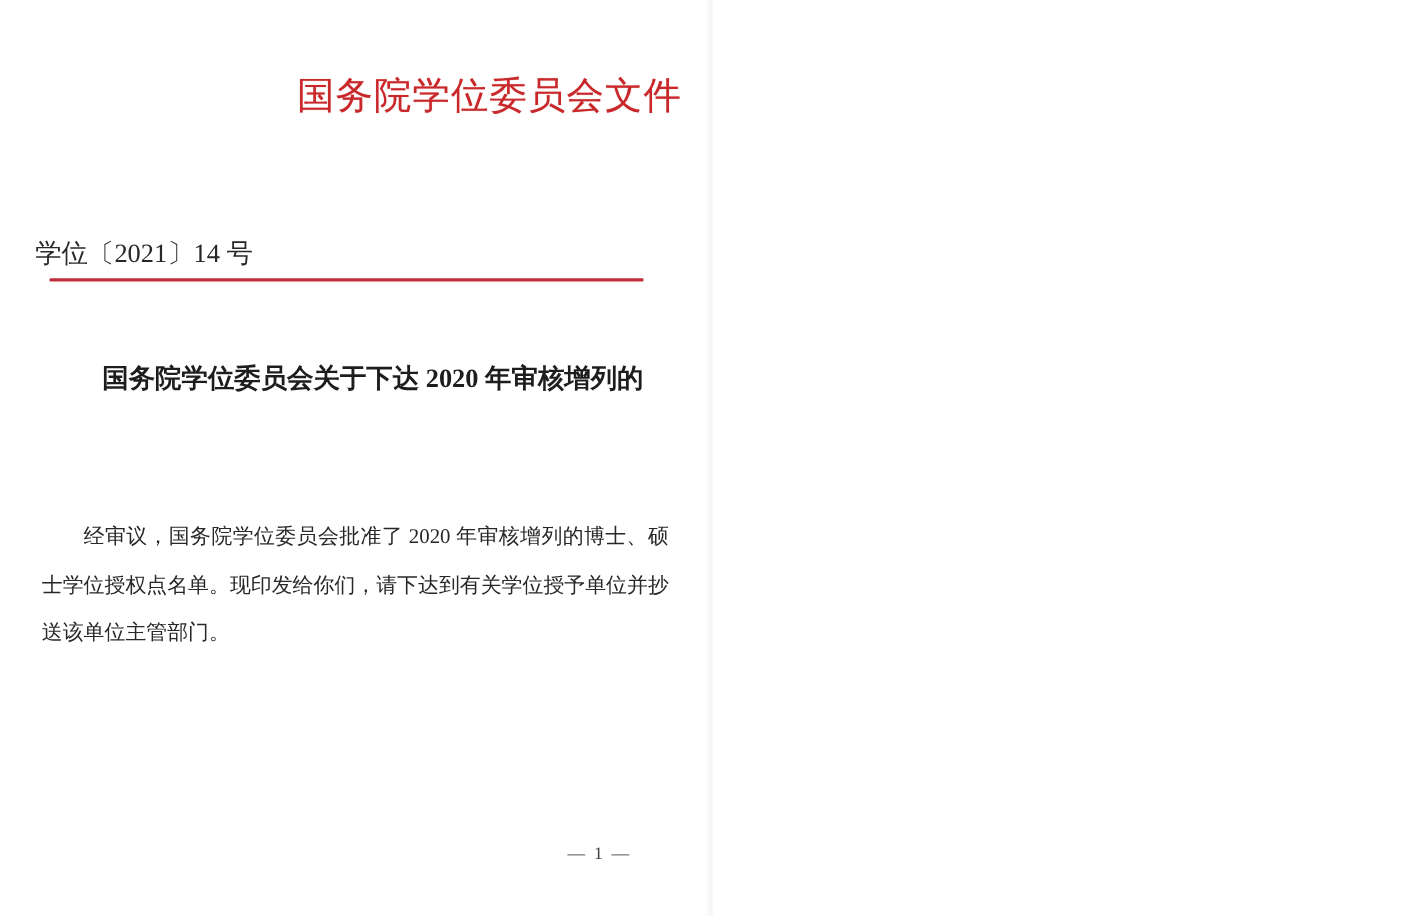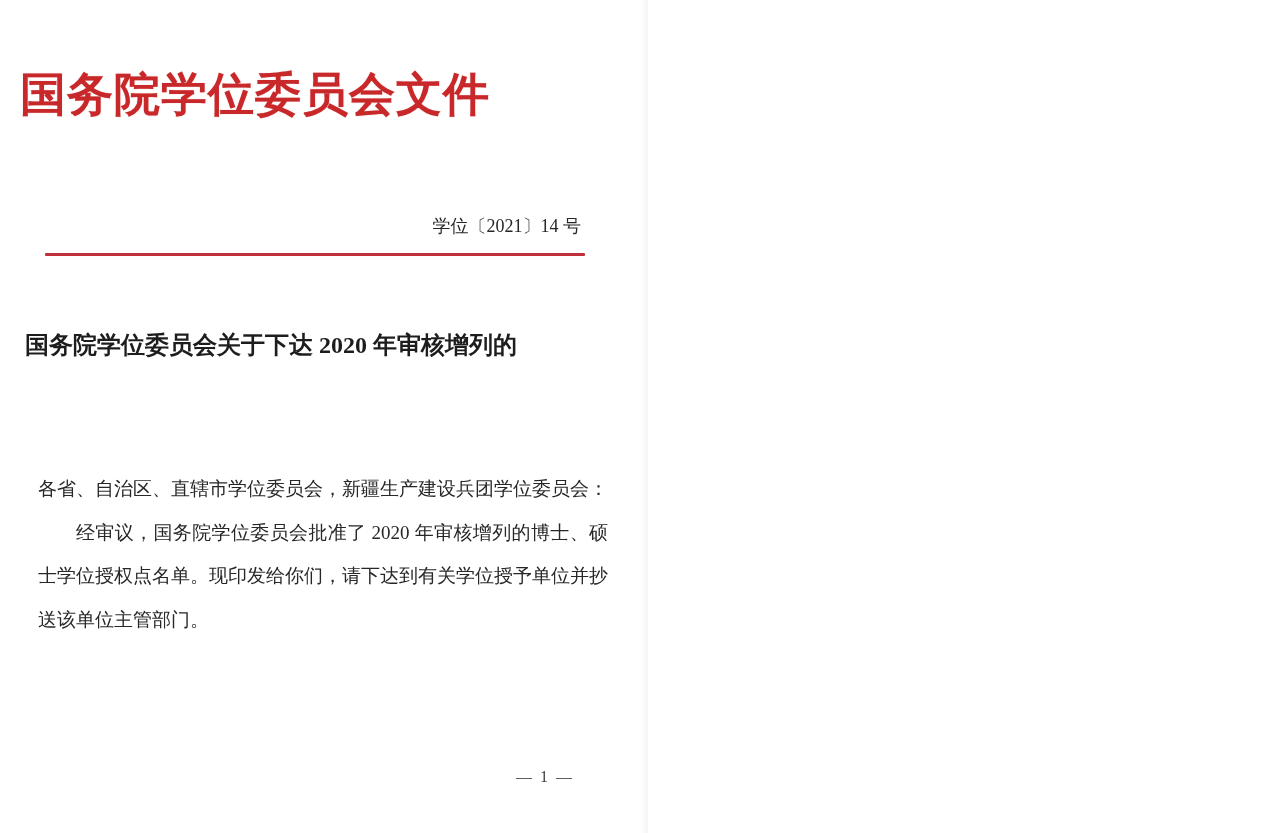--- a/index.html
+++ b/index.html
@@ -18,29 +18,29 @@
     color:var(--ink);
   }
   .page{position:absolute;top:0;height:833px;background:#fff;}
   #page-1{left:0;width:648px;}
   #page-2{left:648px;width:632px;}
   .seam{position:absolute;left:640px;top:0;width:14px;height:833px;
         background:linear-gradient(90deg,rgba(0,0,0,0) 0%,rgba(0,0,0,0.04) 50%,rgba(0,0,0,0) 100%);}
   .abs{position:absolute;}
 
   .red-header{
-    left:20px;top:64px;width:600px;text-align:left;
-    font-size:46px;font-weight:bold;color:var(--header-red);
+    left:20px;top:64px;width:600px;text-align:right;
+    font-size:34px;font-weight:normal;color:var(--header-red);
     letter-spacing:1px;white-space:nowrap;
     text-shadow:0 0 1px rgba(200,40,42,.45);
   }
-  .doc-number{left:21px;top:214px;width:560px;text-align:right;font-size:18px;color:var(--ink);}
+  .doc-number{left:32px;top:214px;width:560px;text-align:left;font-size:24px;color:var(--ink);}
   .red-rule{left:45px;top:253px;width:540px;height:3px;background:var(--rule-red);border-radius:1px;}
   .doc-title{
-    left:25px;top:320px;width:560px;text-align:left;
+    left:25px;top:320px;width:560px;text-align:right;
     font-size:24px;font-weight:bold;line-height:50px;color:#1d1d1d;
   }
   .body-text{
     left:38px;top:467px;width:570px;
     font-size:19px;line-height:43.5px;text-align:justify;
     word-break:break-all;color:var(--ink);
   }
   .body-text p{margin:0;text-indent:2em;}
   .body-text p.no-indent{text-indent:0;}
   .page-number{font-size:16px;color:var(--ink-soft);text-align:center;width:200px;letter-spacing:2px;}
@@ -54,21 +54,20 @@
 
   <div class="abs doc-number">学位〔2021〕14 号</div>
 
   <div class="abs red-rule"></div>
 
   <div class="abs doc-title">
     <div>国务院学位委员会关于下达 2020 年审核增列的</div>
   </div>
 
   <div class="abs body-text">
-    <p class="no-indent">各省、自治区、直辖市学位委员会，新疆生产建设兵团学位委员会：</p>
     <p>经审议，国务院学位委员会批准了 2020 年审核增列的博士、硕士学位授权点名单。现印发给你们，请下达到有关学位授予单位并抄送该单位主管部门。</p>
   </div>
 
   <div class="abs page-number" id="page1-number">— 1 —</div>
 </div>
 
 <div class="seam"></div>
 
 <div class="page" id="page-2">
   

